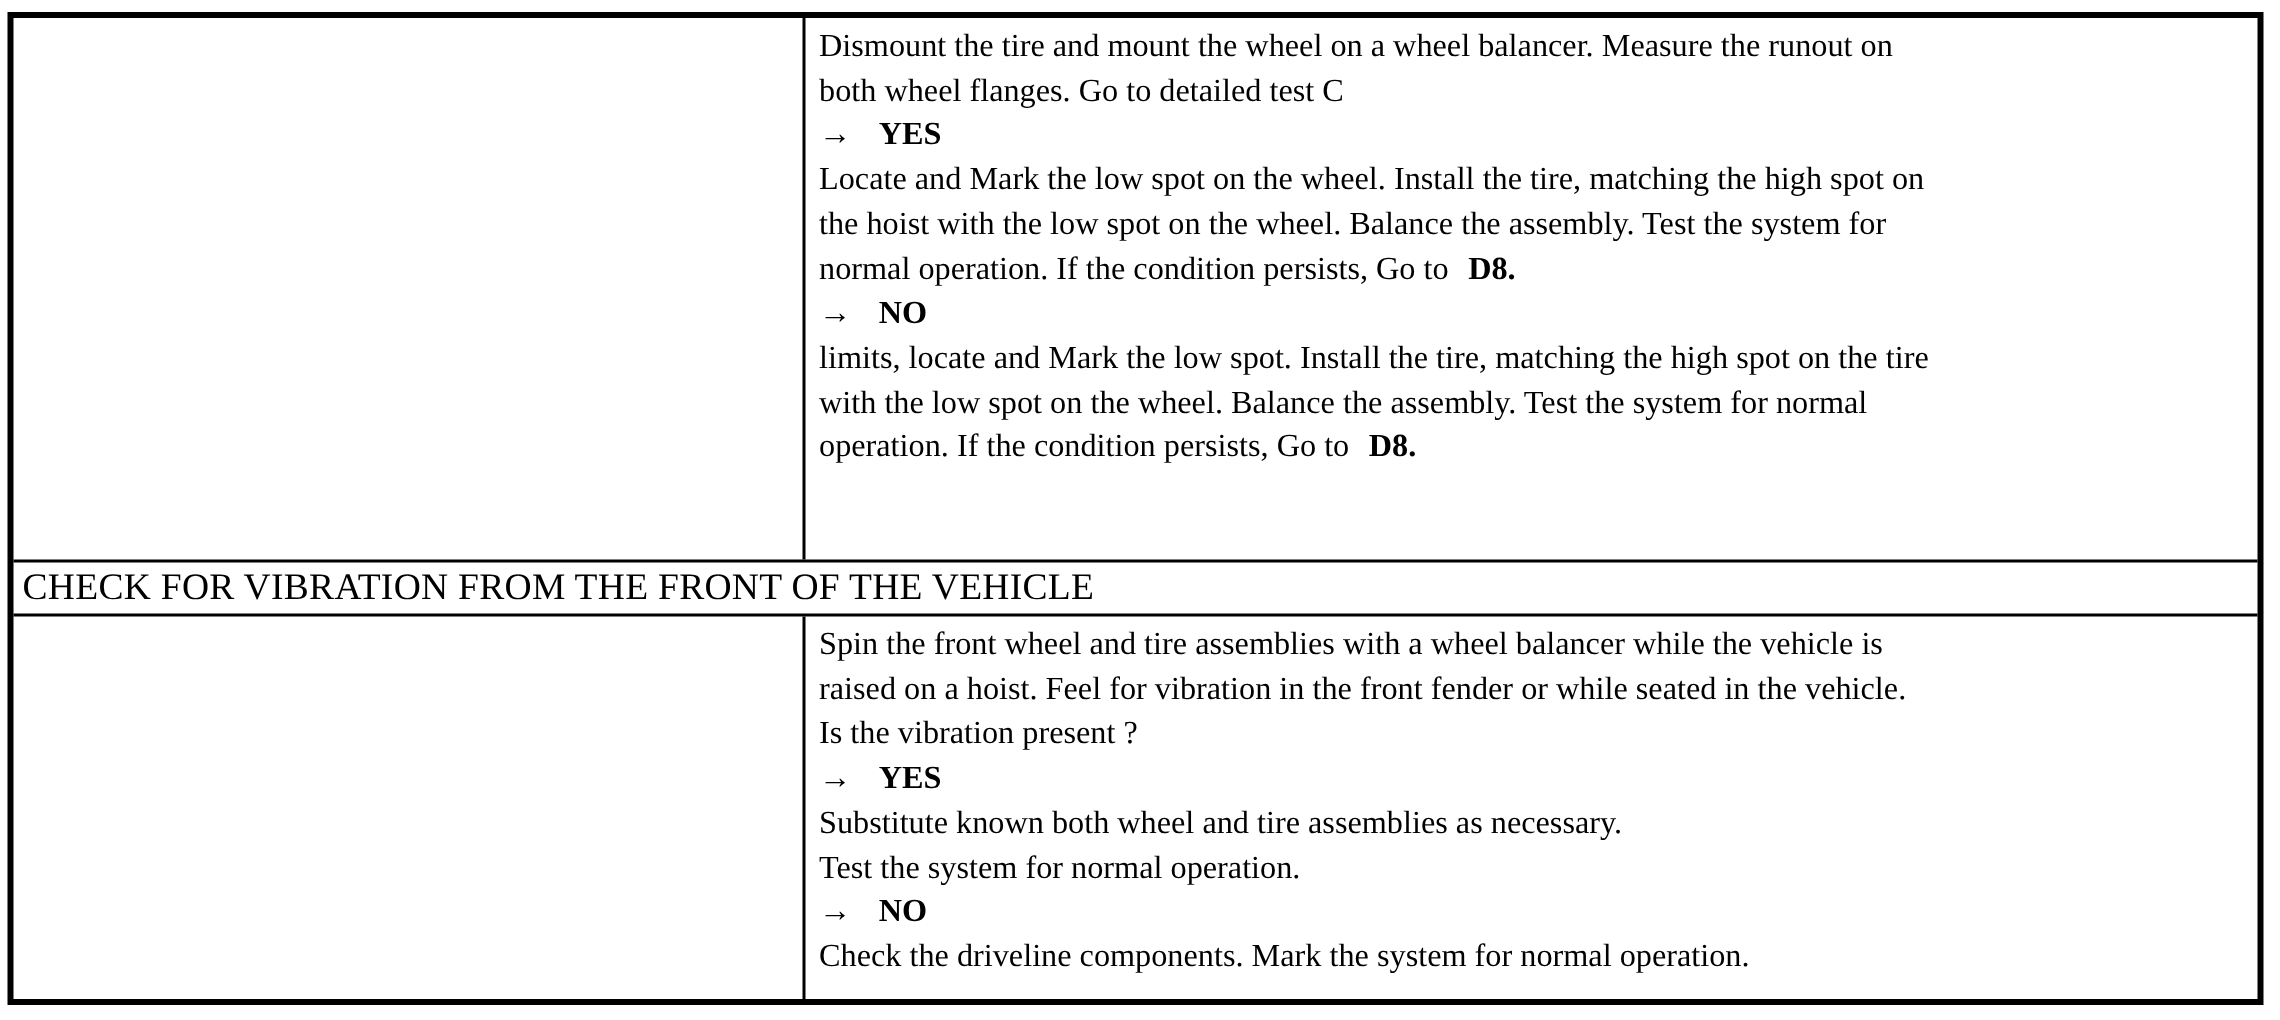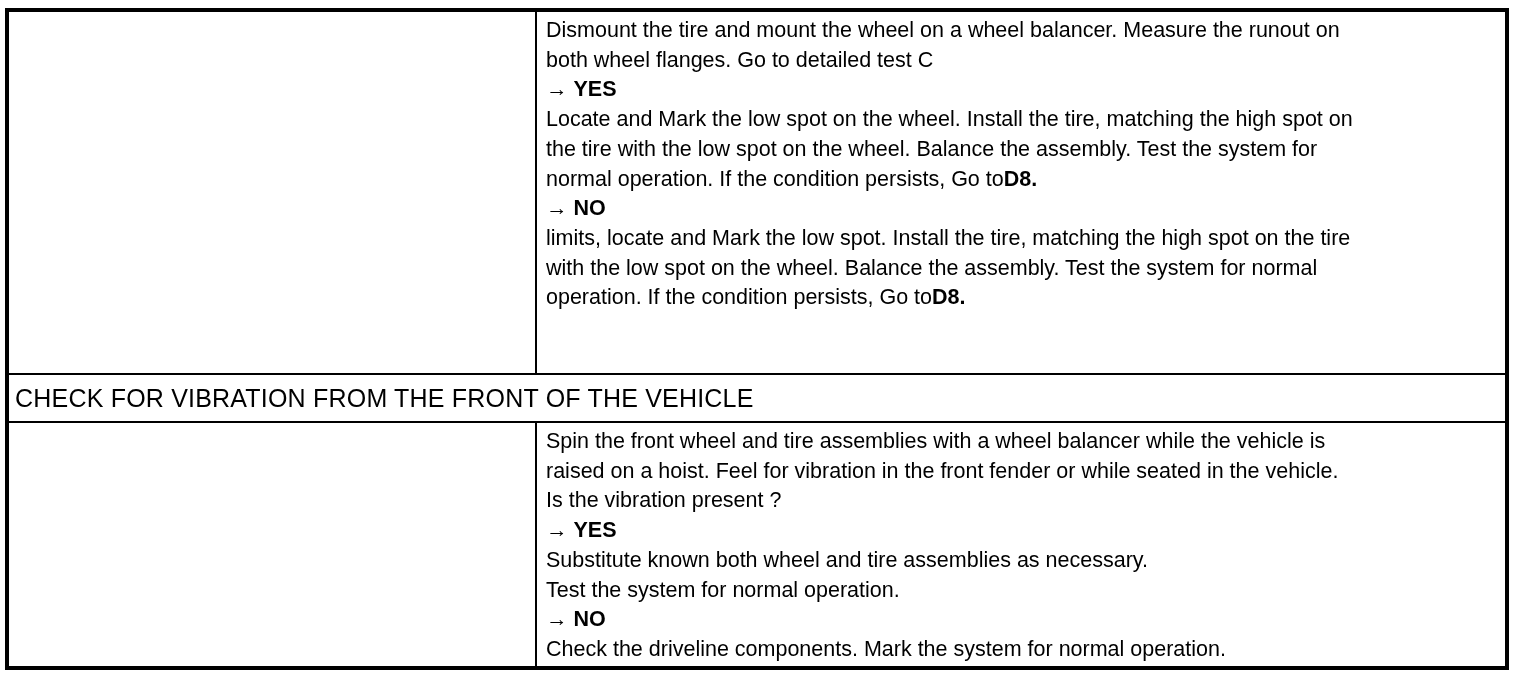--- a/index.html
+++ b/index.html
@@ -6,21 +6,21 @@
     margin: 0;
     padding: 0;
     background: #ffffff;
   }
   .page {
     position: relative;
     width: 1520px;
     height: 680px;
     background: var(--page-bg, #ffffff);
     color: var(--text-color, #000000);
-    font-family: Liberation Sans, sans-serif;
+    font-family: Liberation Serif, serif;
     overflow: hidden;
   }
   .diag-table {
     position: absolute;
     left: 5px;
     top: 8px;
     width: 1504px;
     height: 662px;
     border: 4px solid var(--border-color, #000000);
     box-sizing: border-box;
@@ -31,21 +31,21 @@
   .row {
     display: flex;
     flex-direction: row;
     box-sizing: border-box;
   }
   .row-top {
     height: 363px;
     border-bottom: 2px solid var(--border-color, #000000);
   }
   .row-header {
-    height: 48px;
+    height: 36px;
     border-bottom: 2px solid var(--border-color, #000000);
   }
   .row-bottom {
     flex: 1;
   }
   .cell {
     box-sizing: border-box;
     overflow: hidden;
   }
   .cell-left {
@@ -66,36 +66,37 @@
     padding-left: 6px;
     font-size: 25px;
     letter-spacing: 0.2px;
     white-space: nowrap;
   }
   .line {
     white-space: pre;
   }
   .line .bold {
     font-weight: bold;
+    margin-left: 13px;
   }
 </style>
 </head>
 <body>
 
 <div class="page">
   <div class="diag-table">
 
     <div class="row row-top">
       <div class="cell cell-left"></div>
       <div class="cell cell-right">
           <div class="line"><span>Dismount the tire and mount the wheel on a wheel balancer. Measure the runout on</span></div>
           <div class="line"><span>both wheel flanges. Go to detailed test C</span></div>
           <div class="line"><span>→ </span><span class="bold">YES</span></div>
           <div class="line"><span>Locate and Mark the low spot on the wheel. Install the tire, matching the high spot on</span></div>
-          <div class="line"><span>the tire with the low spot on the wheel. Balance the assembly. Test the system for</span></div>
+          <div class="line"><span>the hoist with the low spot on the wheel. Balance the assembly. Test the system for</span></div>
           <div class="line"><span>normal operation. If the condition persists, Go to</span><span class="bold">D8.</span></div>
           <div class="line"><span>→ </span><span class="bold">NO</span></div>
           <div class="line"><span>limits, locate and Mark the low spot. Install the tire, matching the high spot on the tire</span></div>
           <div class="line"><span>with the low spot on the wheel. Balance the assembly. Test the system for normal</span></div>
           <div class="line"><span>operation. If the condition persists, Go to</span><span class="bold">D8.</span></div>
         </div>
     </div>
 
     <div class="row row-header">
       <div class="cell cell-span">CHECK FOR VIBRATION FROM THE FRONT OF THE VEHICLE</div>

